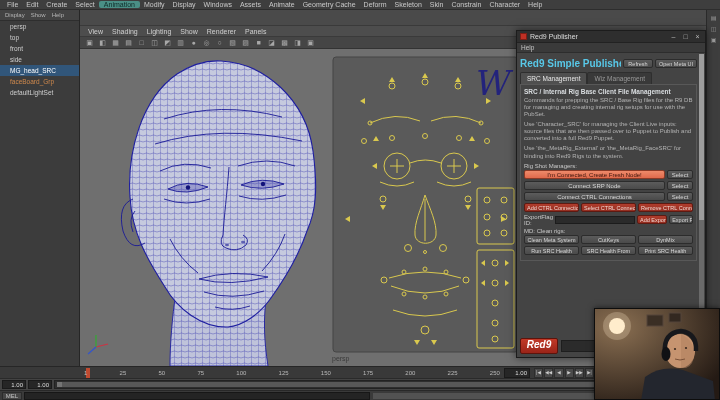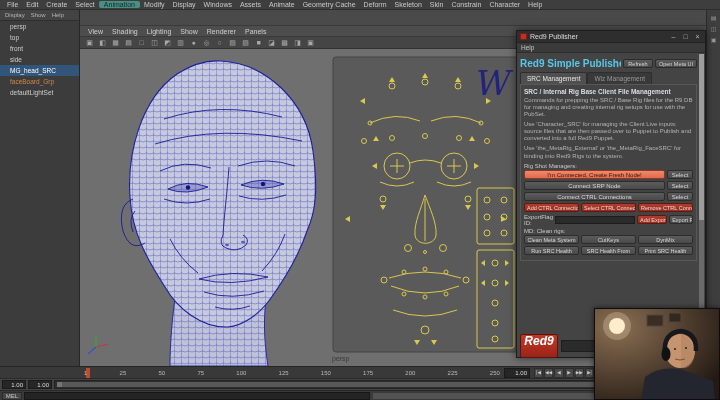--- a/index.html
+++ b/index.html
@@ -78,22 +78,22 @@
   .dpara { font-size:6px; line-height:1.18; color:#b3b3b3; margin-bottom:3px; }
   .dlabel { font-size:6px; color:#c9c9c9; margin:2px 0 1px; }
   .drow { display:flex; gap:2px; margin-bottom:2px; align-items:center; }
   .drow .grow { flex:1; height:9px; line-height:9px; }
   .drow .sel { width:26px; height:9px; line-height:9px; }
   #dlg-content [data-list] { display:flex; gap:2px; margin-bottom:2px; }
   #dlg-content [data-list] .btn { flex:1; height:9px; line-height:9px; }
   .dinput { flex:1; height:8px; background:#2b2b2b; border:1px solid #1c1c1c; color:#ddd;
             font-size:6px; font-family:"Liberation Sans",sans-serif; }
   #dlg-footer { margin-top:auto; display:flex; align-items:center; gap:3px; height:16px; }
-  #red9-logo-btn { width:38px; height:24px; background:linear-gradient(#c23a28,#9a2418);
-                   border:1px solid #5c140c; color:#fff; font-size:12px; font-weight:bold;
+  #red9-logo-btn { width:38px; height:16px; background:linear-gradient(#c23a28,#9a2418);
+                   border:1px solid #5c140c; color:#fff; font-size:10px; font-weight:bold;
                    font-style:italic; text-align:center; line-height:12px; border-radius:2px; }
   #dlg-banner { flex:1; height:12px; background:#2b2b2b; border:1px solid #1e1e1e; }
 
   
   #webcam { position:absolute; left:594px; top:308px; width:126px; height:92px; z-index:9;
             border:1px solid #0d0d0d; overflow:hidden; box-shadow:0 0 6px rgba(0,0,0,.6); }
 
   
   #timeline { position:absolute; left:0; top:366px; width:720px; height:12px; background:#393939;
               border-top:1px solid #262626; }

